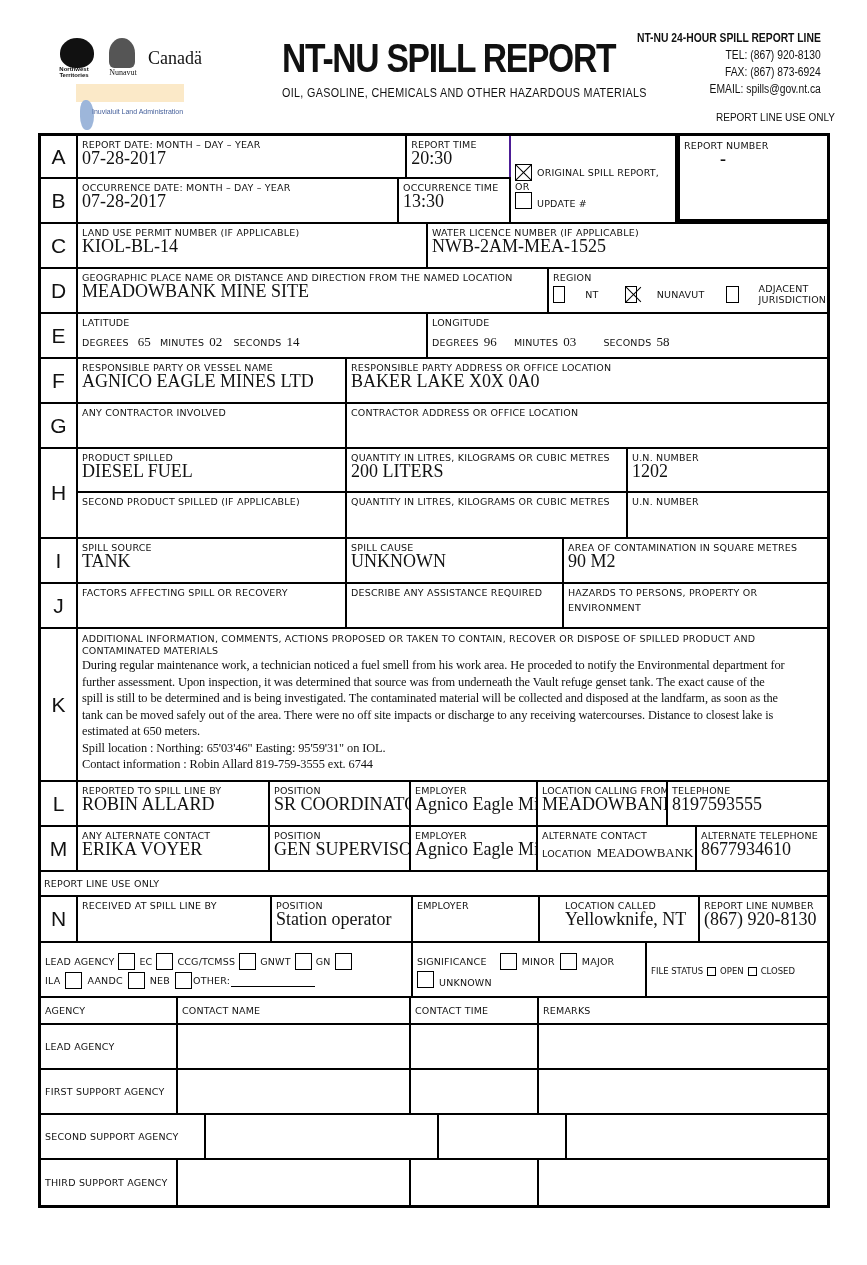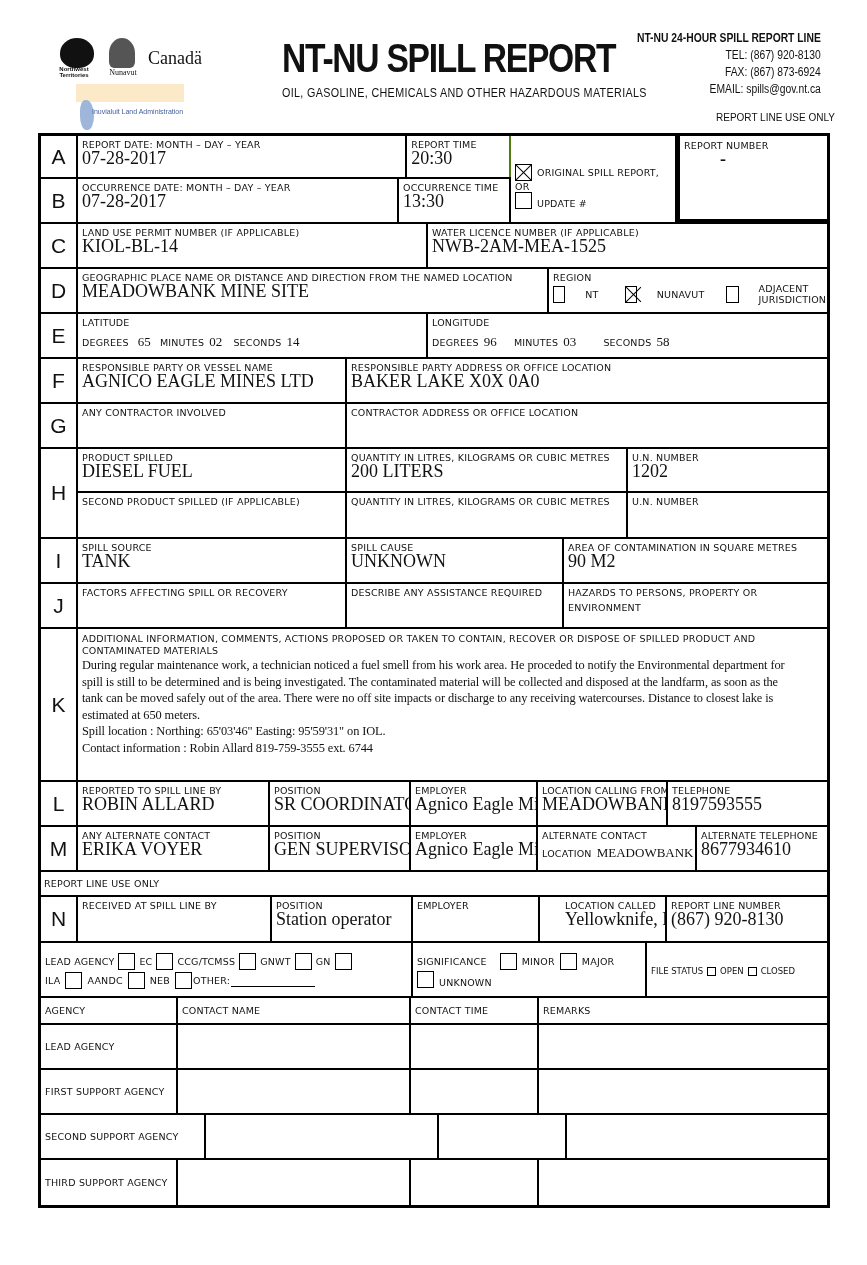--- a/index.html
+++ b/index.html
@@ -84,21 +84,21 @@
 <div class="form">
 
   <div class="row" style="height:88px;">
     <div style="display:flex; flex-direction:column; width:470px;">
       <div class="sub-row" style="height:44px; display:flex;">
         <div class="letter">A</div>
         <div class="cell" style="width:357px;">
           <span class="lbl">REPORT DATE: MONTH – DAY – YEAR</span>
           <span class="val">07-28-2017</span>
         </div>
-        <div class="cell" style="width:112px; border-right:2px solid #4d7c0f;">
+        <div class="cell" style="width:112px; border-right:2px solid #4c1d95;">
           <span class="lbl">REPORT TIME</span>
           <span class="val">20:30</span>
         </div>
       </div>
       <div class="sub-row" style="height:44px; display:flex; border-bottom:none;">
         <div class="letter">B</div>
         <div class="cell" style="width:321px;">
           <span class="lbl">OCCURRENCE DATE: MONTH – DAY – YEAR</span>
           <span class="val">07-28-2017</span>
         </div>
@@ -284,20 +284,21 @@
     </div>
   </div>
 
   <div class="row" style="height:153px;">
     <div class="letter">K</div>
     <div class="cell" style="flex:1; padding-top:4px;">
       <span class="lbl">ADDITIONAL INFORMATION, COMMENTS, ACTIONS PROPOSED OR TAKEN TO CONTAIN, RECOVER OR DISPOSE OF SPILLED PRODUCT AND</span>
       <span class="lbl">CONTAMINATED MATERIALS</span>
       <div class="k-text">
         <div>During regular maintenance work,  a technician noticed a fuel smell from his work area.  He proceded to notify the Environmental department for</div>
+        <div>further assessment.  Upon inspection, it was determined that source was from underneath the Vault refuge genset tank.  The exact cause of the</div>
         <div>spill is still to be determined and is being investigated.  The contaminated material will be collected and disposed at the landfarm, as soon as the</div>
         <div>tank can be moved safely out of the area.  There were no off site impacts or discharge to any receiving watercourses.  Distance to closest lake is</div>
         <div>estimated at 650 meters.</div>
         <div>Spill location : Northing: 65'03'46"   Easting: 95'59'31" on IOL.</div>
         <div>Contact information : Robin Allard 819-759-3555 ext. 6744</div>
       </div>
     </div>
   </div>
 
   <div class="row" style="height:45px;">
@@ -367,21 +368,21 @@
         <span class="val"></span>
       </div>
       <div class="cell" style="width:141px;">
         <span class="lbl">POSITION</span>
         <span class="val">Station operator</span>
       </div>
       <div class="cell" style="width:127px;">
         <span class="lbl">EMPLOYER</span>
         <span class="val"></span>
       </div>
-      <div class="cell" style="width:127px;padding-left:25px;">
+      <div class="cell" style="width:160px;padding-left:25px;">
         <span class="lbl">LOCATION CALLED</span>
         <span class="val">Yellowknife, NT</span>
       </div>
       <div class="cell" style="flex:1;">
         <span class="lbl">REPORT LINE NUMBER</span>
         <span class="val">(867) 920-8130</span>
       </div>
     </div>
   </div>
 

